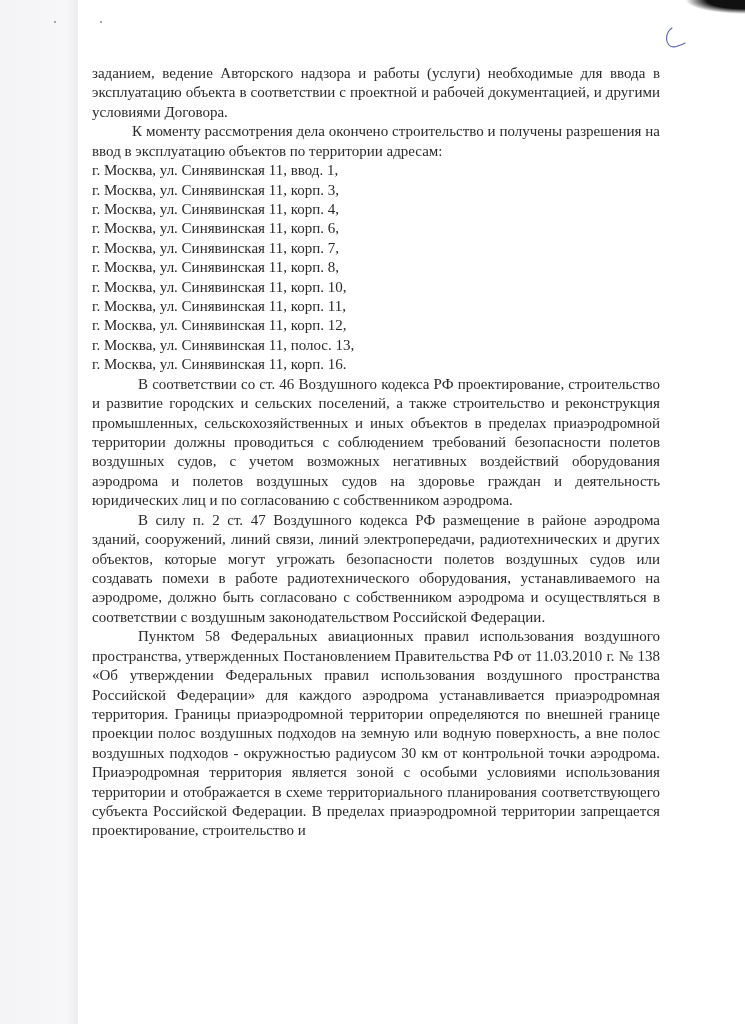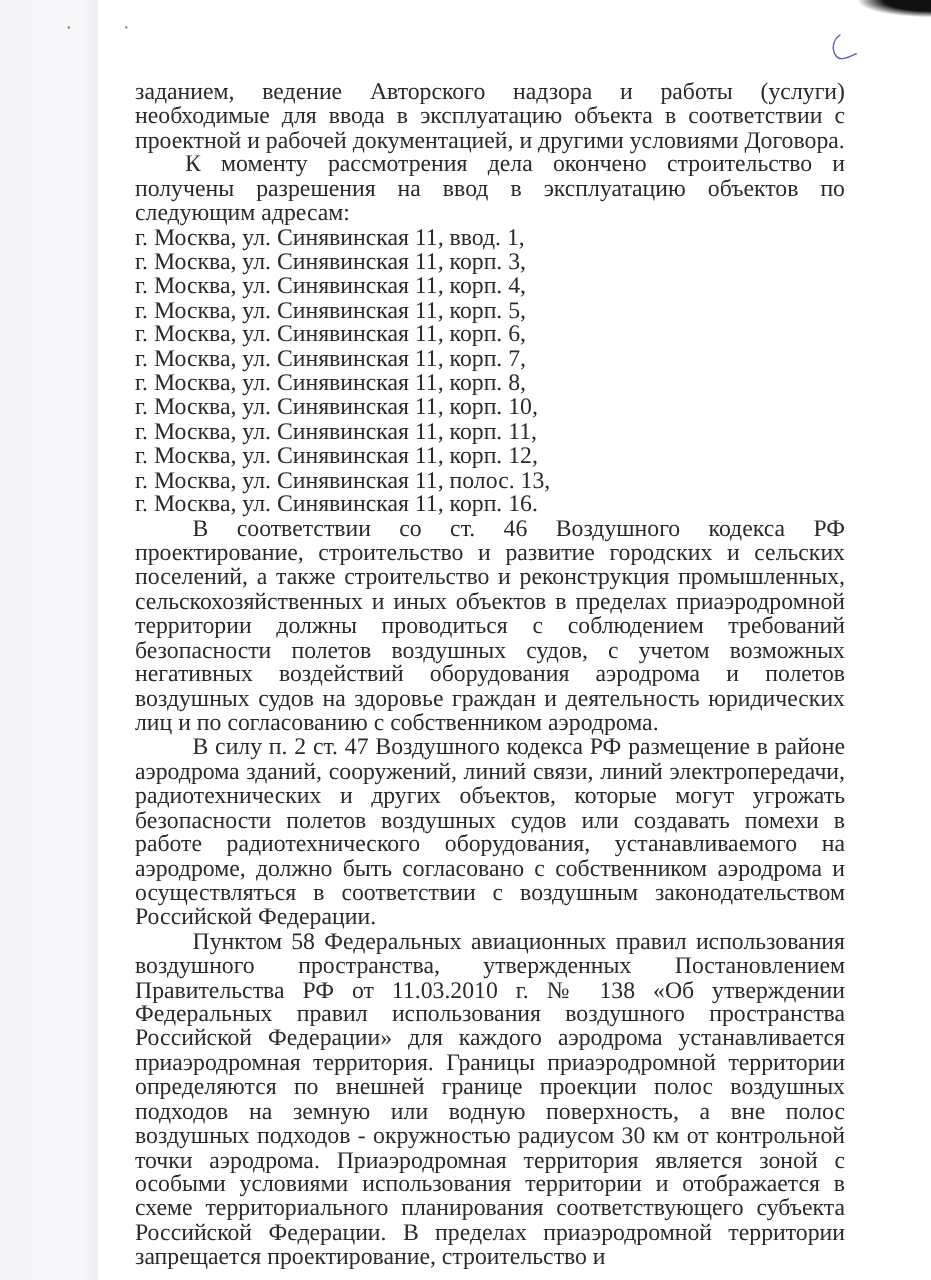--- a/index.html
+++ b/index.html
@@ -16,22 +16,22 @@
   .scan-corner {
     position: absolute; right: 0; top: 0; width: 60px; height: 14px;
     background: radial-gradient(ellipse at 100% 0%, #111 0%, #111 45%, rgba(0,0,0,0) 70%);
   }
   .speck { position: absolute; width: 2px; height: 2px; background: #888; border-radius: 50%; }
   .page-number {
     position: absolute; left: 663px; top: 24px; width: 30px; height: 26px;
   }
   .page-number svg { width: 30px; height: 26px; }
   .content {
-    position: absolute; left: 108px; top: 64px; width: 568px;
-    font-size: 19px; line-height: 19.42px;
+    position: absolute; left: 92px; top: 64px; width: 568px;
+    font-size: 15px; line-height: 19.42px;
   }
   .p { text-align: justify; margin: 0; text-align-last: left; }
   .indent { text-indent: 40px; }
   .indent2 { text-indent: 46px; }
   .addr { margin: 0; white-space: nowrap; }
 </style>
 </head>
 <body>
 
 <div class="scan-edge"></div>
@@ -40,26 +40,25 @@
 <div class="speck" style="left:100px;top:21px;"></div>
 
 <div class="page-number" title="">
   <svg viewBox="0 0 30 26">
     <path d="M9 4 C 3 8, 2 16, 6 21 C 9 25, 15 22, 22 19" fill="none" stroke="#5a5fb8" stroke-width="1.1" stroke-linecap="round"></path>
   </svg>
 </div>
 
 <div class="content">
   <p class="p">заданием, ведение Авторского надзора и работы (услуги) необходимые для ввода в эксплуатацию объекта в соответствии с проектной и рабочей документацией, и другими условиями Договора.</p>
-  <p class="p indent">К моменту рассмотрения дела окончено строительство и получены разрешения на ввод в эксплуатацию объектов по следующим адресам:</p>
+  <p class="p indent">К моменту рассмотрения дела окончено строительство и получены разрешения на ввод в эксплуатацию объектов по территории адресам:</p>
   <div>
     <p class="addr">г. Москва, ул. Синявинская 11, ввод. 1,</p>
     <p class="addr">г. Москва, ул. Синявинская 11, корп. 3,</p>
     <p class="addr">г. Москва, ул. Синявинская 11, корп. 4,</p>
-    <p class="addr">г. Москва, ул. Синявинская 11, корп. 5,</p>
     <p class="addr">г. Москва, ул. Синявинская 11, корп. 6,</p>
     <p class="addr">г. Москва, ул. Синявинская 11, корп. 7,</p>
     <p class="addr">г. Москва, ул. Синявинская 11, корп. 8,</p>
     <p class="addr">г. Москва, ул. Синявинская 11, корп. 10,</p>
     <p class="addr">г. Москва, ул. Синявинская 11, корп. 11,</p>
     <p class="addr">г. Москва, ул. Синявинская 11, корп. 12,</p>
     <p class="addr">г. Москва, ул. Синявинская 11, полос. 13,</p>
     <p class="addr">г. Москва, ул. Синявинская 11, корп. 16.</p>
   </div>
   <p class="p indent2">В соответствии со ст. 46 Воздушного кодекса РФ проектирование, строительство и развитие городских и сельских поселений, а также строительство и реконструкция промышленных, сельскохозяйственных и иных объектов в пределах приаэродромной территории должны проводиться с соблюдением требований безопасности полетов воздушных судов, с учетом возможных негативных воздействий оборудования аэродрома и полетов воздушных судов на здоровье граждан и деятельность юридических лиц и по согласованию с собственником аэродрома.</p>

